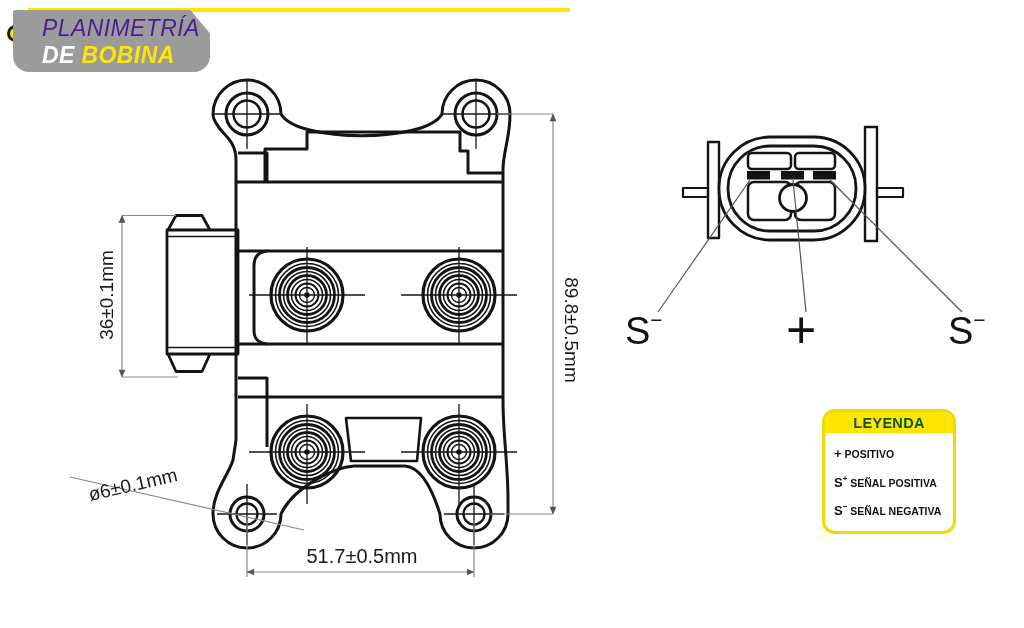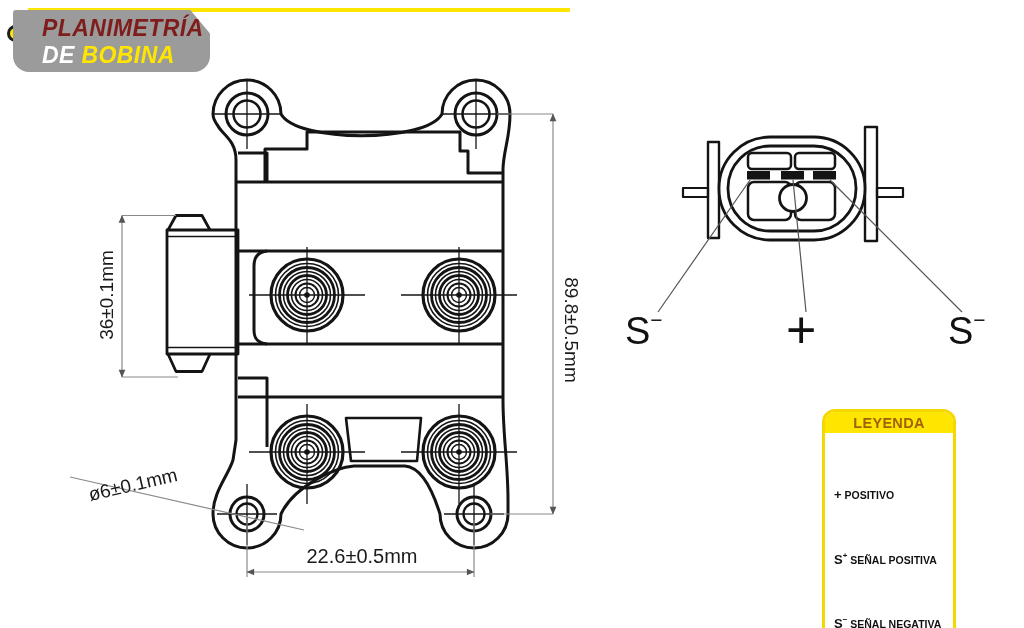--- a/index.html
+++ b/index.html
@@ -7,40 +7,40 @@
          font-family:"Liberation Sans", sans-serif;}
   svg{position:absolute;left:0;top:0;}
   
   .banner-line{position:absolute;left:28px;top:8px;width:542px;height:4px;}
   .banner-dot{position:absolute;left:7px;top:25px;width:11px;height:11px;border-radius:50%;
               border:3px solid #1c1c1c;}
   .banner-shape{position:absolute;left:13px;top:10px;width:197px;height:62px;
                 border-radius:3px 0 16px 16px;
                 clip-path:polygon(0% 0%,90% 0%,100% 38%,100% 100%,0% 100%);
                 padding:5px 0 0 29px;box-sizing:border-box;}
-  .banner-t1{font-size:23px;font-style:italic;font-weight:bold;color:#7f1d1d;letter-spacing:.4px;line-height:27px;}
+  .banner-t1{font-size:23px;font-style:italic;font-weight:normal;color:#4c1d95;letter-spacing:.4px;line-height:27px;}
   .banner-t2{font-size:23px;font-style:italic;font-weight:bold;color:#ffffff;letter-spacing:.4px;line-height:27px;}
   .banner-hl{font-style:italic;font-weight:bold;text-align:right;}
   
   .dimlab{position:absolute;color:#1a1a1a;font-size:19px;text-align:center;white-space:nowrap;}
   .dim-left{left:47px;top:284px;width:120px;transform:rotate(-90deg);}
   .dim-right{left:511px;top:319px;width:120px;transform:rotate(90deg);}
   .dim-bottom{left:292px;top:545px;width:140px;font-size:20px;}
   .dim-hole{left:73px;top:474px;width:120px;transform:rotate(-13deg);}
   
   .pinlab{position:absolute;color:#111;font-size:38px;font-weight:400;white-space:nowrap;}
   .pinlab sup{font-size:55%;position:relative;top:-.15em;}
   .pin-plus{font-size:52px;font-weight:400;}
   
   .legend{position:absolute;left:822px;top:409px;width:128px;border:3px solid #f5d800;
           border-radius:13px;background:#fff;overflow:hidden;}
-  .legend-head{text-align:center;font-weight:bold;font-size:14.5px;color:#a16207;
+  .legend-head{text-align:center;font-weight:bold;font-size:14.5px;color:#14532d;
                padding:3px 0 2px 0;letter-spacing:.3px;}
   .legend-body{padding:5px 4px 7px 9px;}
-  .legend-row{font-weight:bold;font-size:10.5px;color:#111;line-height:16px;white-space:nowrap;margin-top:46px;}
+  .legend-row{font-weight:bold;font-size:10.5px;color:#111;line-height:25px;white-space:nowrap;}
   .legend-sym{font-size:13px;font-weight:bold;}
   .legend-row sup{font-size:8px;position:relative;top:-1px;}
 </style>
 </head>
 <body>
 
 <div class="stage">
 
   <svg width="1024" height="628" viewBox="0 0 1024 628">
     <defs>
@@ -210,21 +210,21 @@
     <div class="banner-line" style="background:#FFE600;"></div>
     <div class="banner-dot" style="background:#FFE600;"></div>
     <div class="banner-shape" style="background:#9B9B9B;">
       <div class="banner-t1">PLANIMETRÍA</div>
       <div class="banner-t2"><span>DE </span><span class="banner-hl" style="color:#FFE600;">BOBINA</span></div>
     </div>
   </div>
 
   <div class="dimlab dim-left">36±0.1mm</div>
   <div class="dimlab dim-right">89.8±0.5mm</div>
-  <div class="dimlab dim-bottom">22.6±0.5mm</div>
+  <div class="dimlab dim-bottom">51.7±0.5mm</div>
   <div class="dimlab dim-hole">ø6±0.1mm</div>
 
   <div class="pinlab" style="left:625px;top:310px;"><span>S</span><sup>−</sup></div>
   <div class="pinlab pin-plus" style="left:786px;top:300px;"><span>+</span><sup></sup></div>
   <div class="pinlab" style="left:948px;top:310px;"><span>S</span><sup>−</sup></div>
 
   <div class="legend">
     <div class="legend-head" style="background:#FFE600;">LEYENDA</div>
     <div class="legend-body">
       <div class="legend-row"><span class="legend-sym">+</span><sup></sup> <span>POSITIVO</span></div>

